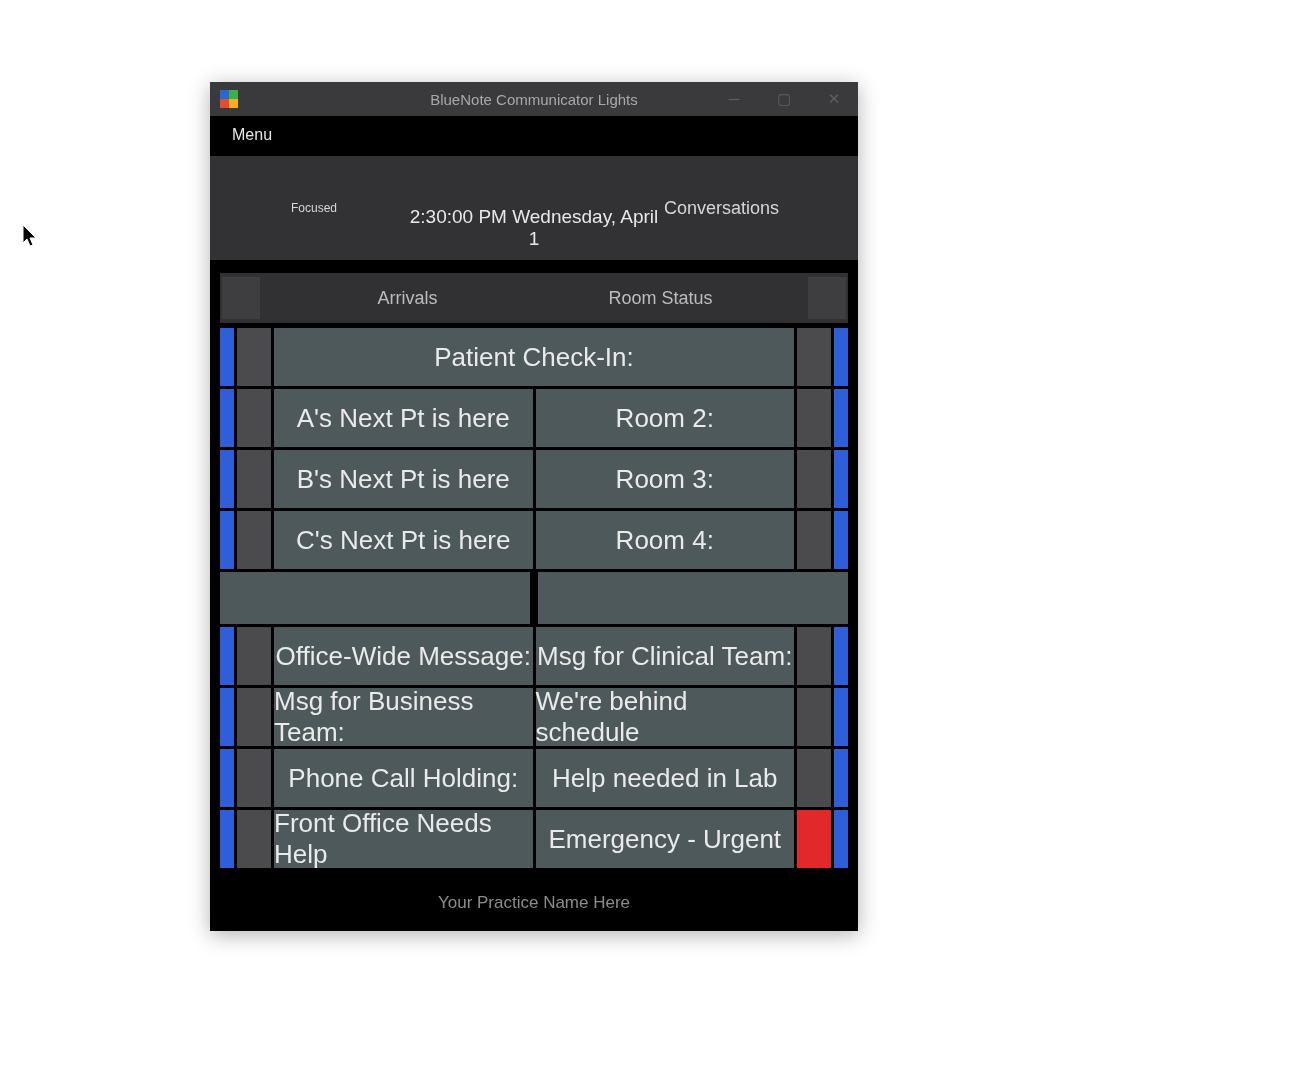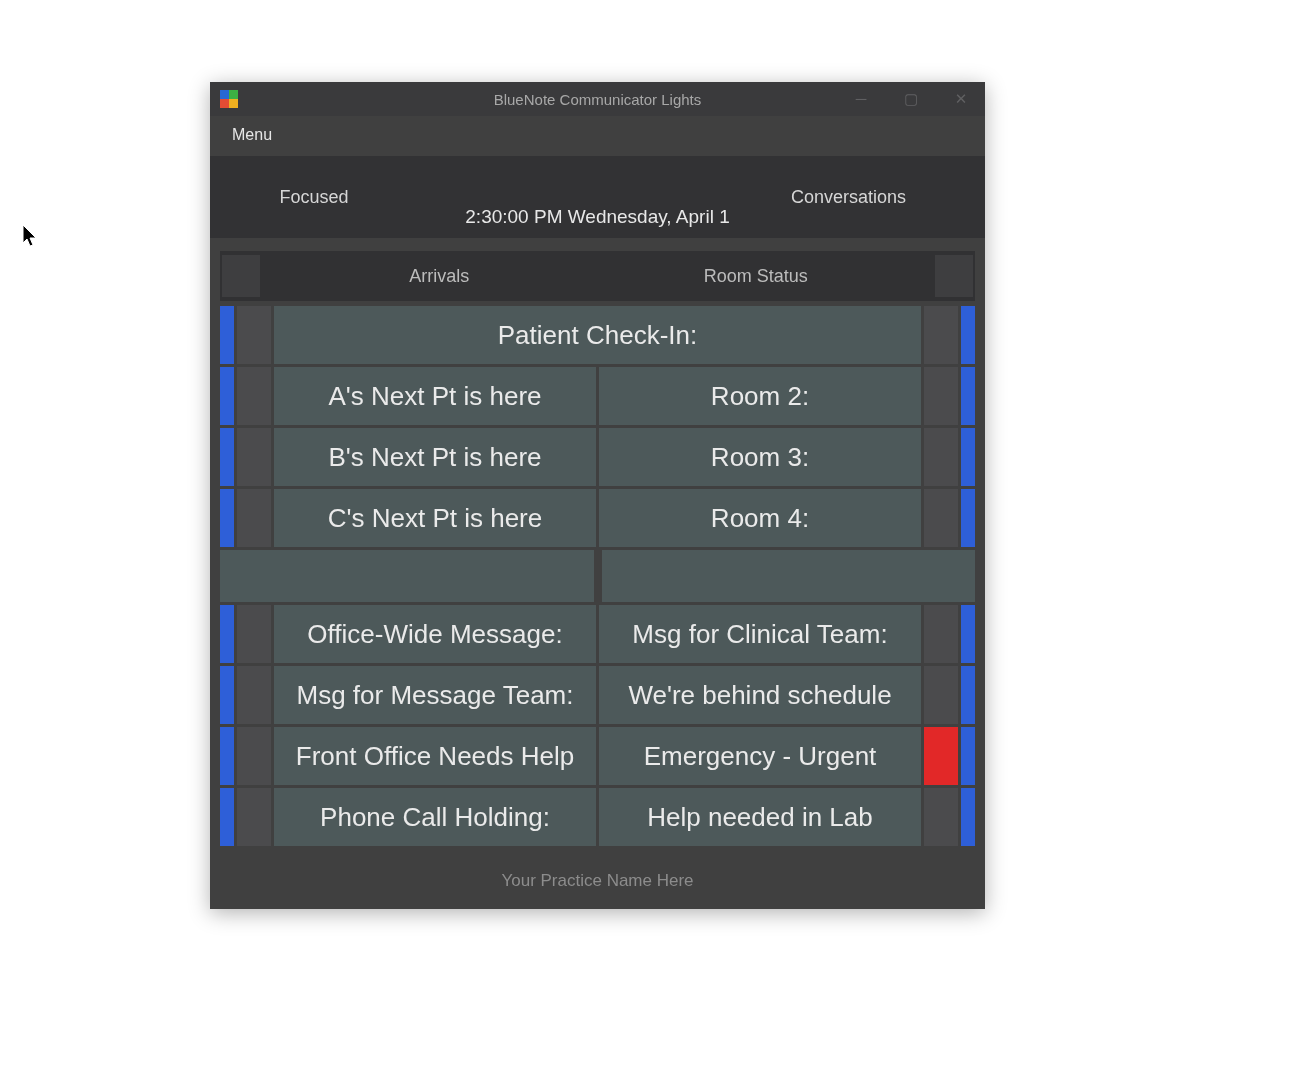--- a/index.html
+++ b/index.html
@@ -7,22 +7,22 @@
       background: #ffffff;
       font-family: "Segoe UI", Arial, sans-serif;
       width: 1294px;
       height: 1090px;
       position: relative;
     }
     .app-window {
       position: absolute;
       left: 210px;
       top: 82px;
-      width: 775px;
-      background: #404040;
+      width: 648px;
+      background: #000000;
       box-shadow: 0 4px 20px rgba(0,0,0,0.3);
     }
     .titlebar {
       height: 34px;
       display: flex;
       align-items: center;
       padding: 0 10px;
       background: #3a3a3c;
       color: #a8a8a8;
       position: relative;
@@ -62,21 +62,21 @@
     .info-bar {
       background: #323234;
       display: flex;
       align-items: center;
       padding: 10px 14px;
     }
     .info-left {
       width: 180px;
       text-align: center;
       color: #d6d6d6;
-      font-size: 18px;
+      font-size: 12px;
     }
     .info-center {
       flex: 1;
       text-align: center;
       color: #e8e8e8;
       font-size: 19px;
       margin-top: 40px;
     }
     .info-right {
       width: 180px;
@@ -273,51 +273,51 @@
         <div class="mini"></div>
         <div class="stripe"></div>
       </div>
     </div>
 
     <div class="lights-row">
       <div class="left-group">
         <div class="stripe"></div>
         <div class="mini"></div>
       </div>
-      <div class="light-cell">Msg for Message Team:</div>
+      <div class="light-cell">Msg for Business Team:</div>
       <div class="light-cell">We're behind schedule</div>
+      <div class="right-group">
+        <div class="mini"></div>
+        <div class="stripe"></div>
+      </div>
+    </div>
+
+    <div class="lights-row">
+      <div class="left-group">
+        <div class="stripe"></div>
+        <div class="mini"></div>
+      </div>
+      <div class="light-cell">Phone Call Holding:</div>
+      <div class="light-cell">Help needed in Lab</div>
       <div class="right-group">
         <div class="mini"></div>
         <div class="stripe"></div>
       </div>
     </div>
 
     <div class="lights-row">
       <div class="left-group">
         <div class="stripe"></div>
         <div class="mini"></div>
       </div>
       <div class="light-cell">Front Office Needs Help</div>
       <div class="light-cell">Emergency - Urgent</div>
       <div class="right-group">
         <div class="mini red"></div>
         <div class="stripe"></div>
       </div>
     </div>
 
-    <div class="lights-row">
-      <div class="left-group">
-        <div class="stripe"></div>
-        <div class="mini"></div>
-      </div>
-      <div class="light-cell">Phone Call Holding:</div>
-      <div class="light-cell">Help needed in Lab</div>
-      <div class="right-group">
-        <div class="mini"></div>
-        <div class="stripe"></div>
-      </div>
-    </div>
-
   </div>
 
   <div class="footer">Your Practice Name Here</div>
 
 </div>
 
 </body></html>

